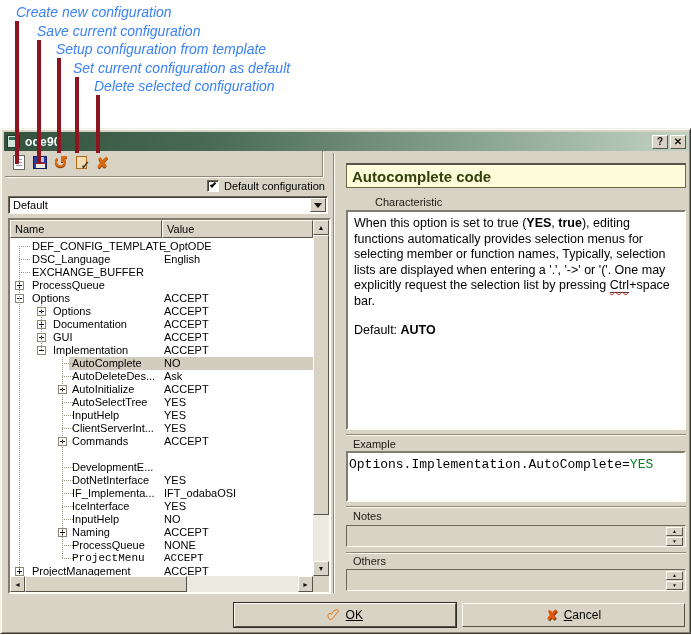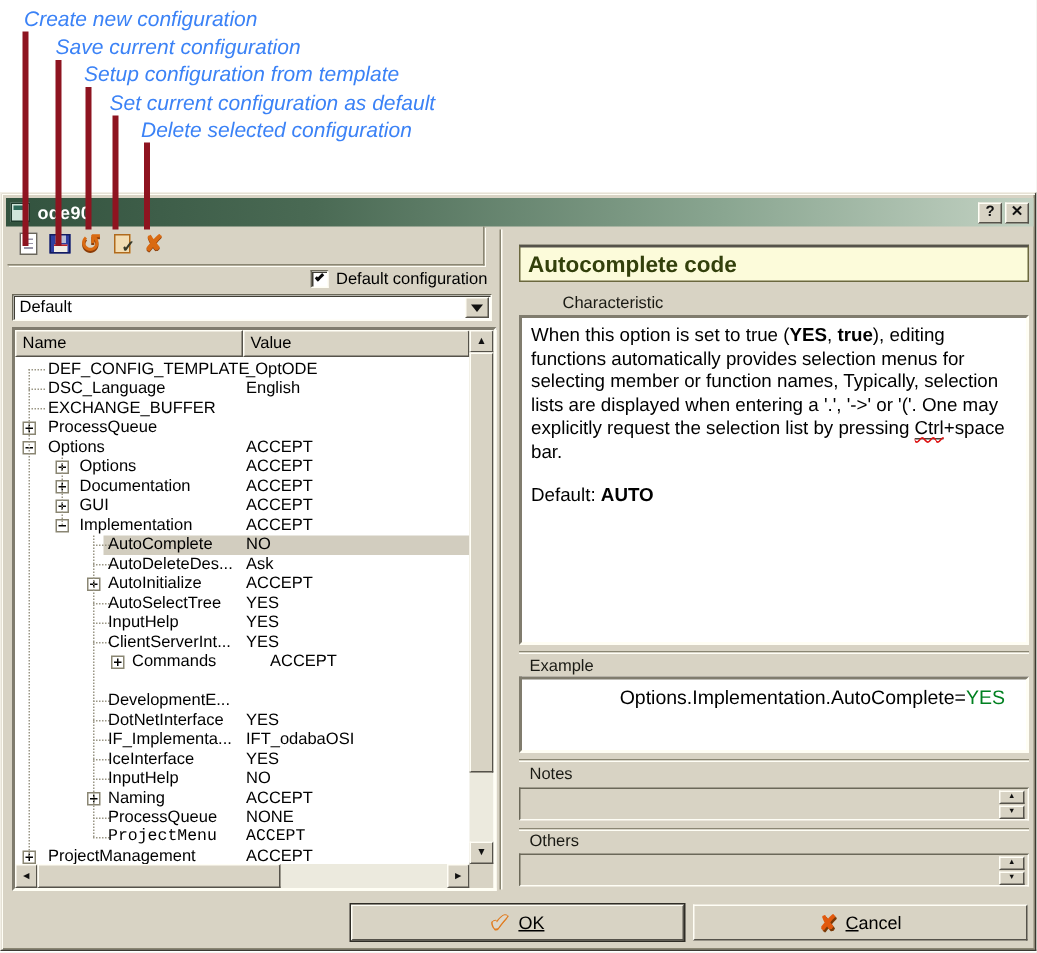--- a/index.html
+++ b/index.html
@@ -84,21 +84,21 @@
     border-left:1px solid #8a8673;border-right:1px solid #fffef6;}
 
   
   .detail-header{position:absolute;left:345px;top:34px;width:340px;height:25px;background:#fcfbda;
     border:1px solid #6b683f;border-top:2px solid #55524a;}
   .detail-title{font-size:15px;font-weight:bold;color:#33400c;padding:3px 0 0 5px;}
   .sec-label{position:absolute;font-size:11px;color:#1a1a14;}
   .sunken-box{position:absolute;background:#ffffff;border:2px solid;border-color:#807c6e #fffef4 #fffef4 #807c6e;}
   .char-text{font-size:12.5px;line-height:15.5px;color:#000;padding:4px 6px;}
   .spell{border-bottom:1px solid #44443c;text-decoration:underline wavy #dd1111 1px;text-underline-offset:2px;}
-  .code{font-family:Liberation Sans, sans-serif;font-size:13px;padding:4px 14px;white-space:nowrap;text-align:right;}
+  .code{font-family:Liberation Mono, monospace;font-size:13px;padding:4px 1px;white-space:nowrap;}
   .code .val{color:#008020;}
   .groove{position:absolute;height:0;border-top:1px solid #8a8673;border-bottom:1px solid #fffef6;}
   .field-strip{position:absolute;height:22px;border-top:1px solid #6b6859;border-bottom:1px solid #fffef6;
     border-left:1px solid #6b6859;border-right:1px solid #fffef6;background:#d8d3c4;}
   .spin{position:absolute;right:2px;top:1px;width:17px;height:19px;}
   .spin .sb-btn{left:0;width:17px;height:9px;font-size:5px;}
 
   
   .btn{position:absolute;top:474px;height:24px;background:#d8d3c4;
     border:1px solid;border-color:#fffef6 #55524a #55524a #fffef6;
@@ -263,21 +263,21 @@
         <div class="tree-row" style="top: 189px;">
           <div class="hstub" style="left: 52px;"></div>
           <span class="tree-name" style="left: 62px;">InputHelp</span>
           <span class="tree-val">YES</span>
         </div>
         <div class="tree-row" style="top: 202px;">
           <div class="hstub" style="left: 52px;"></div>
           <span class="tree-name" style="left: 62px;">ClientServerInt...</span>
           <span class="tree-val">YES</span>
         </div>
-        <div class="tree-row" style="top: 215px; margin-left: 16px;">
+        <div class="tree-row" style="top: 215px;">
           <div class="expbox plus" style="left: 48px;">
             <i class="h"></i>
             <i class="v"></i>
           </div>
           <span class="tree-name" style="left: 62px;">Commands</span>
           <span class="tree-val">ACCEPT</span>
         </div>
         <div class="tree-row" style="top: 241px;">
           <div class="hstub" style="left: 52px;"></div>
           <span class="tree-name" style="left: 62px;">DevelopmentE...</span>

